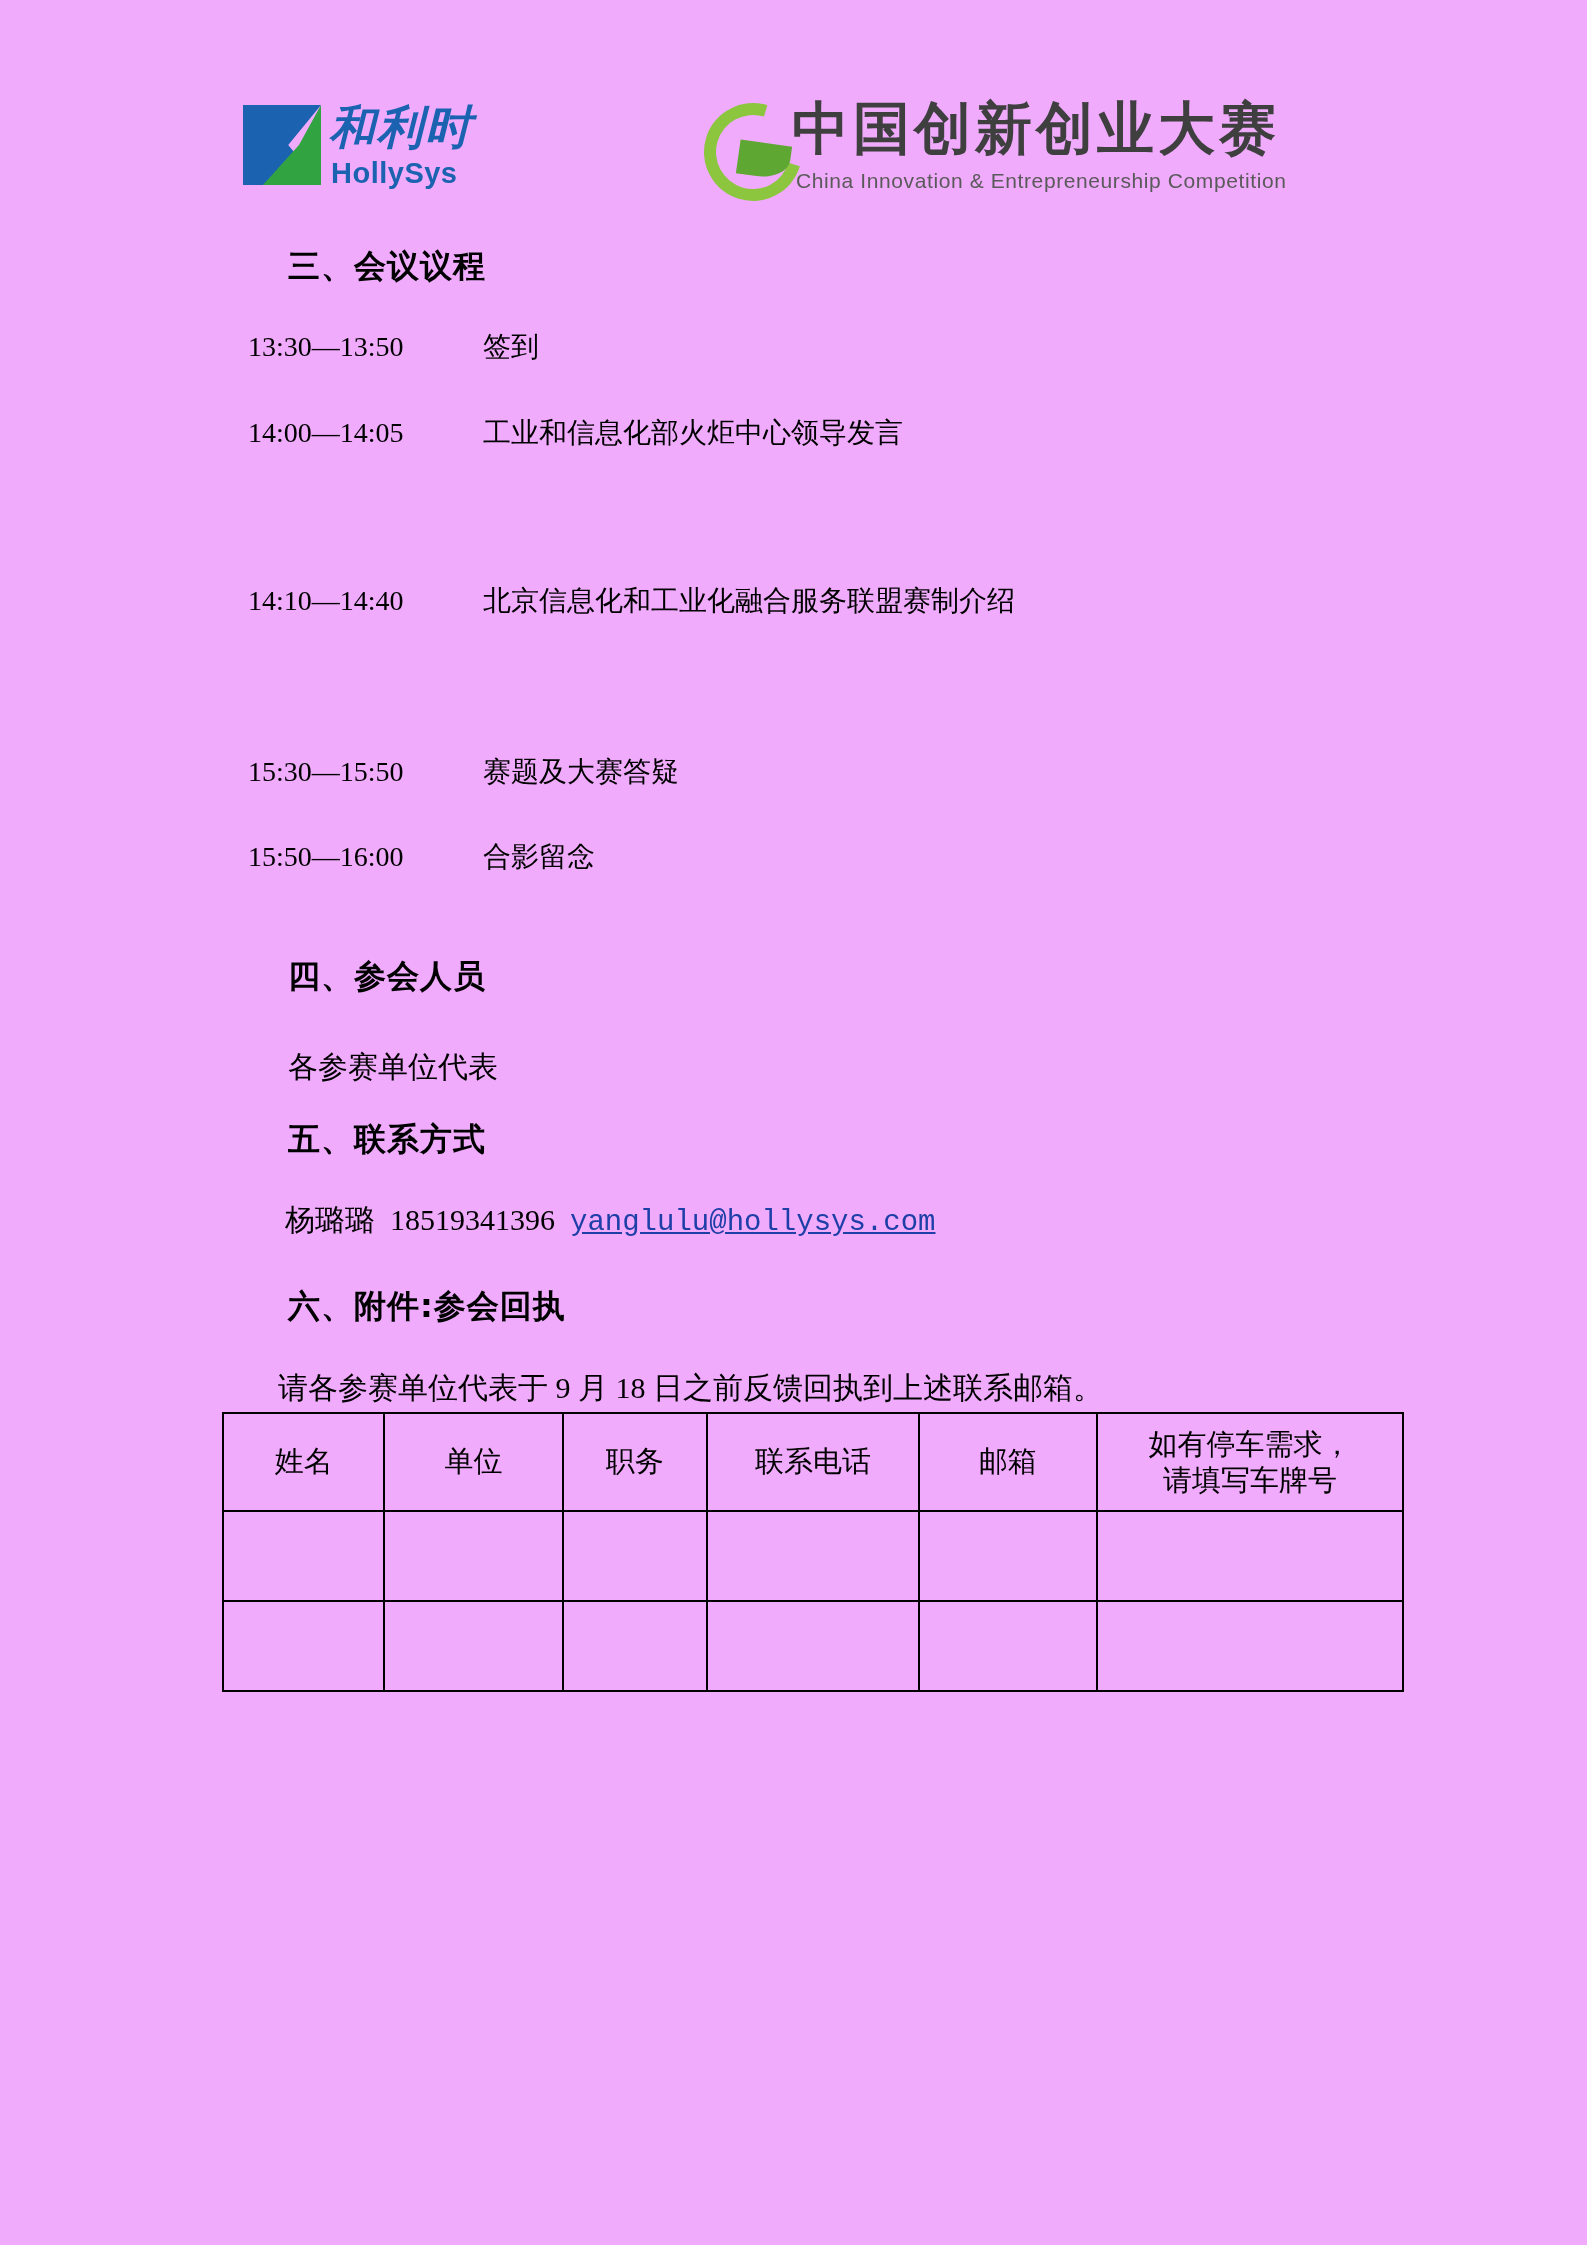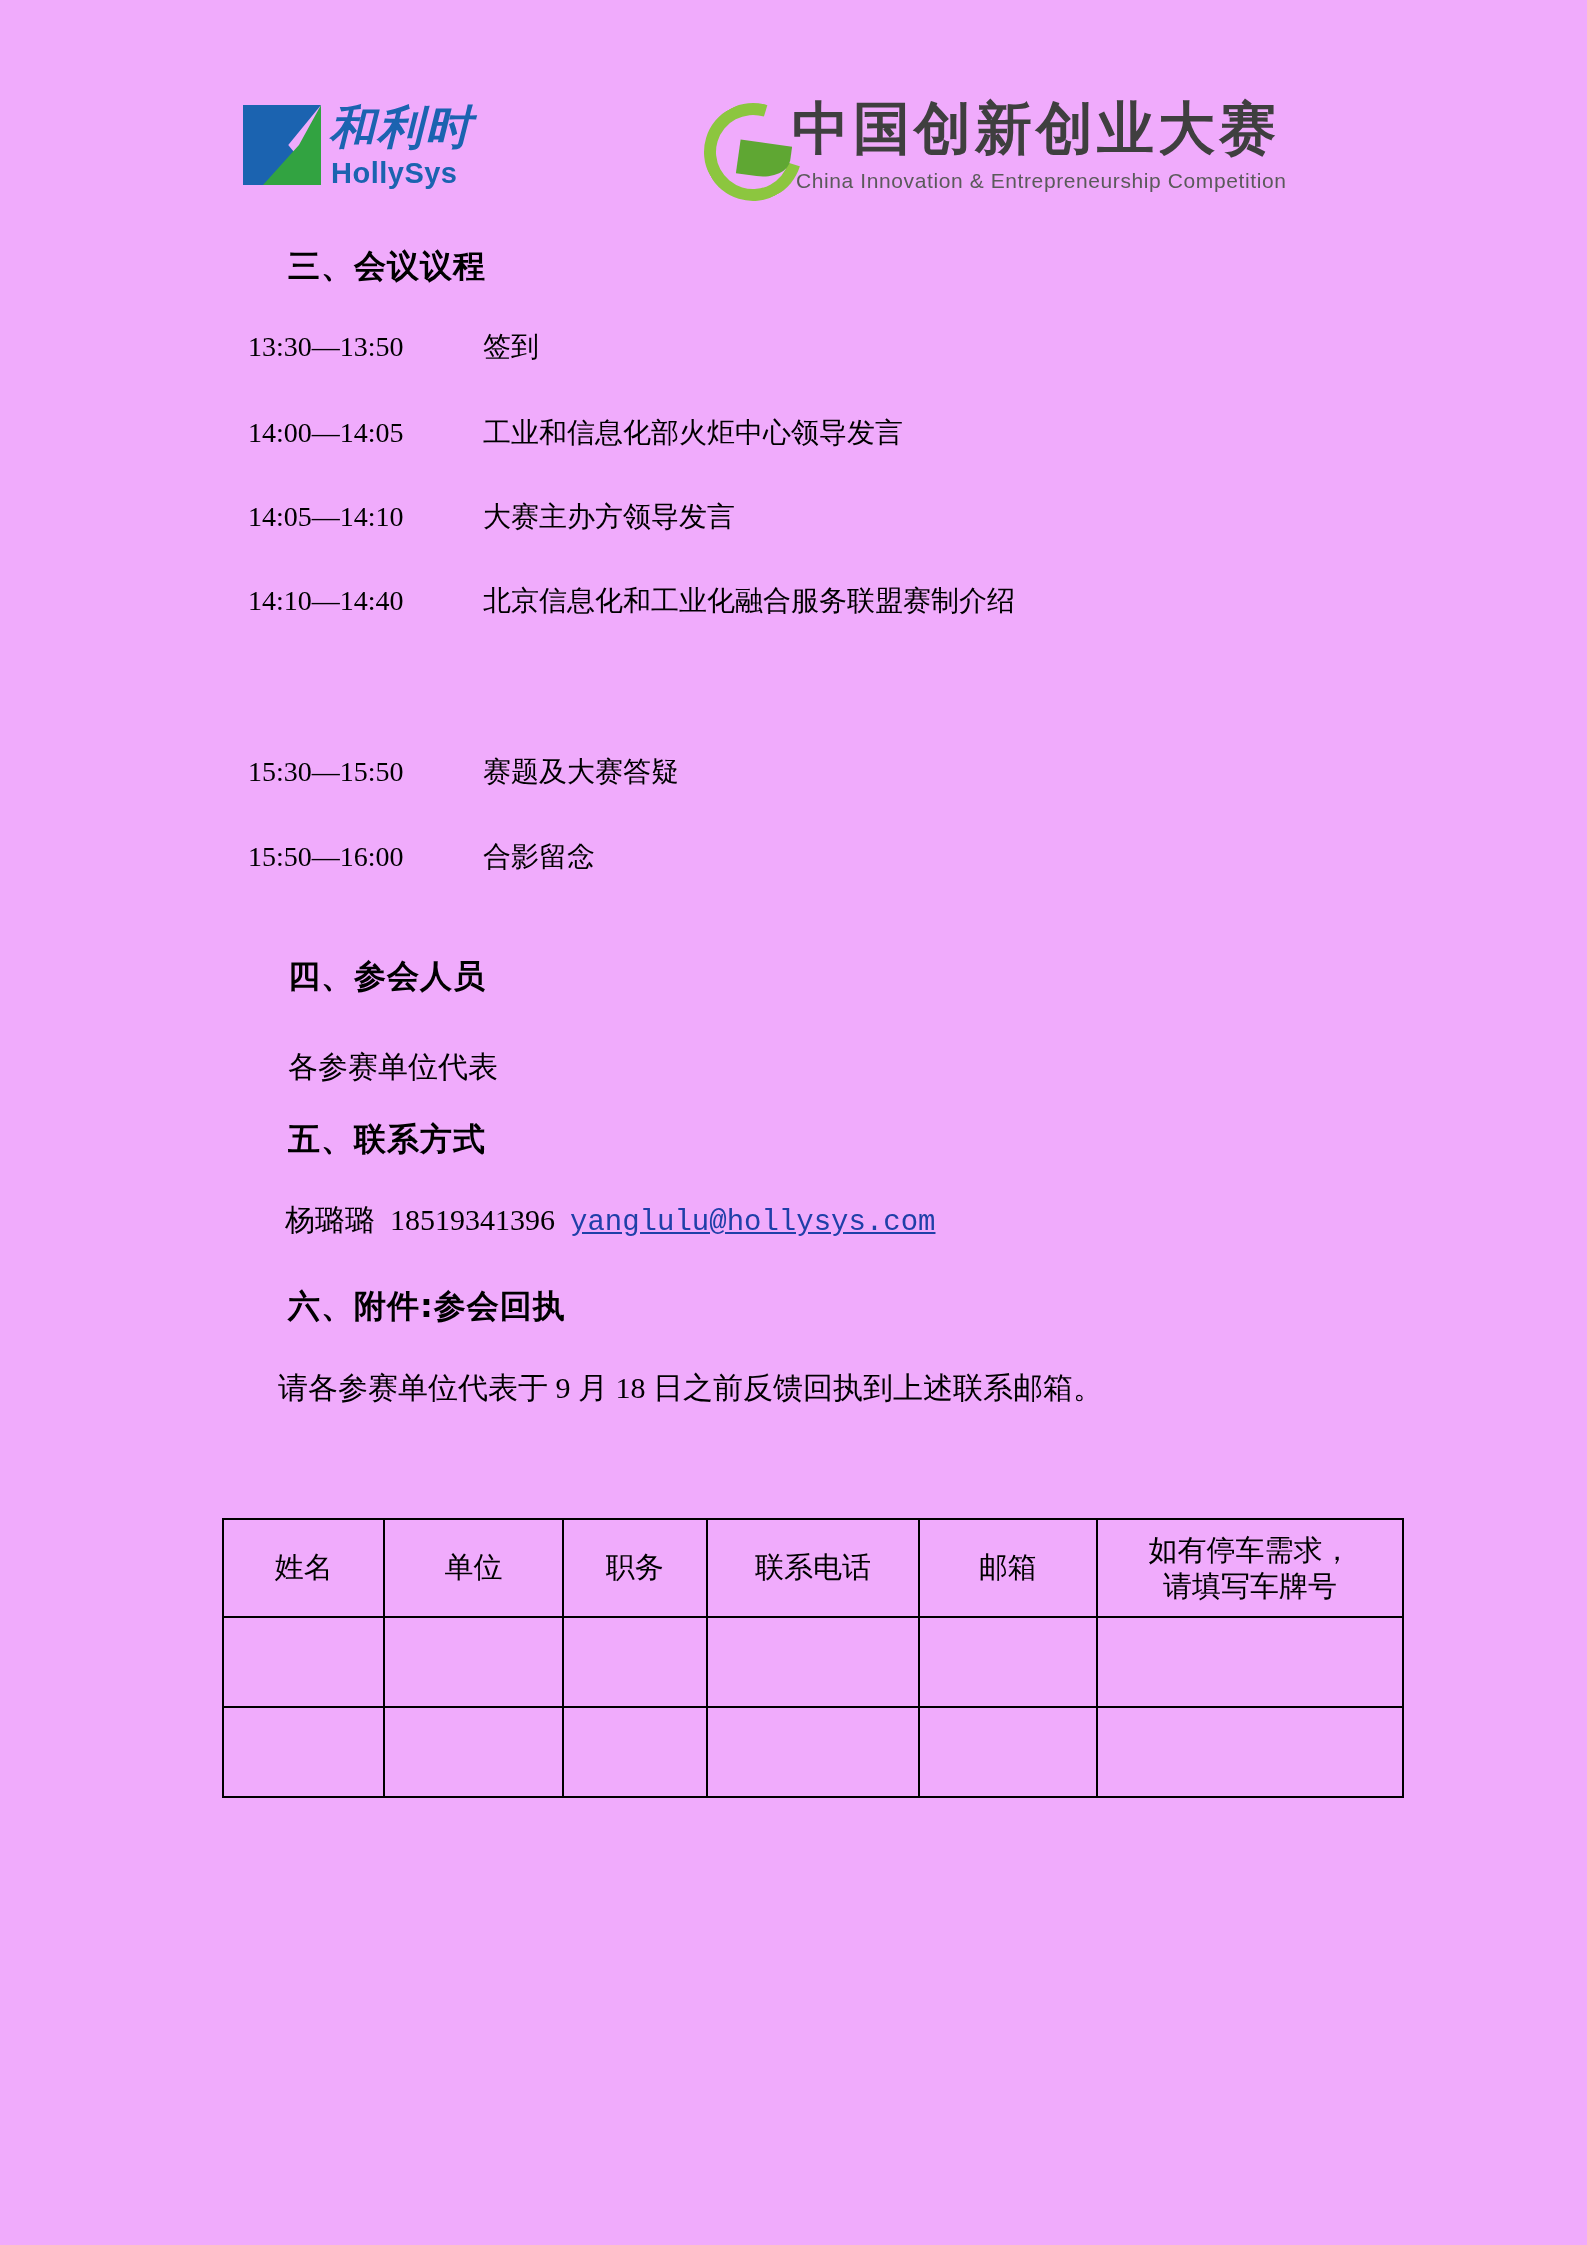--- a/index.html
+++ b/index.html
@@ -183,21 +183,21 @@
     color: #1f3fa8;
     text-decoration: underline;
     font-family: "Liberation Mono", monospace;
     font-size: 29px;
   }
 
   
   .receipt-table {
     position: absolute;
     left: 222px;
-    top: 1518px;
+    top: 1412px;
     width: 1182px;
     border-collapse: collapse;
     table-layout: fixed;
   }
   .receipt-table td {
     border: 2px solid #000;
     text-align: center;
     vertical-align: middle;
     font-size: 29px;
     font-family: "Liberation Serif", serif;
@@ -248,23 +248,20 @@
 
   </div>
 
   <div class="section-head" style="left:288px; top:245px;">三、会议议程</div>
 
   <div class="agenda-row" style="top:328px;">
     <span class="agenda-time">13:30—13:50</span><span class="agenda-item">签到</span>
   </div>
   <div class="agenda-row" style="top:414px;">
     <span class="agenda-time">14:00—14:05</span><span class="agenda-item">工业和信息化部火炬中心领导发言</span>
-  </div>
-  <div class="agenda-row" style="top:498px;">
-    <span class="agenda-time">14:05—14:10</span><span class="agenda-item">大赛主办方领导发言</span>
   </div>
   <div class="agenda-row" style="top:582px;">
     <span class="agenda-time">14:10—14:40</span><span class="agenda-item">北京信息化和工业化融合服务联盟赛制介绍</span>
   </div>
   <div class="agenda-row" style="top:753px;">
     <span class="agenda-time">15:30—15:50</span><span class="agenda-item">赛题及大赛答疑</span>
   </div>
   <div class="agenda-row" style="top:838px;">
     <span class="agenda-time">15:50—16:00</span><span class="agenda-item">合影留念</span>
   </div>

